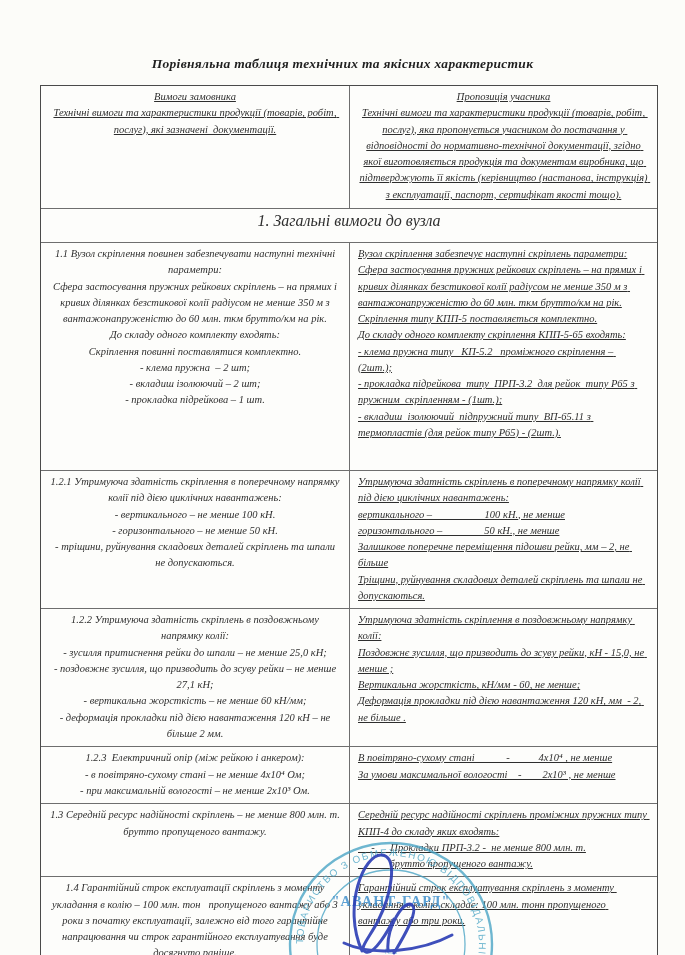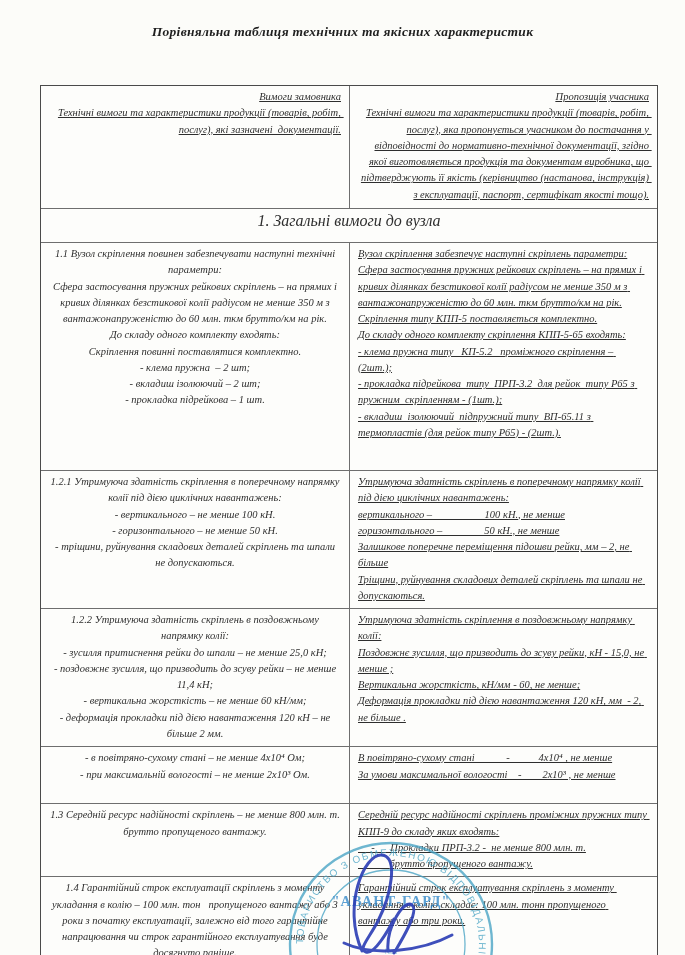--- a/index.html
+++ b/index.html
@@ -7,21 +7,21 @@
     position:relative;
     width:685px;height:955px;
     margin:0 auto;
     background:#fcfcf9;
     overflow:hidden;
     font-family:"Liberation Serif","DejaVu Serif",serif;
     font-style:italic;
     color:#2e2e2e;
   }
   .doc-title{
-    position:absolute;top:24px;left:0;width:100%;
+    position:absolute;top:56px;left:0;width:100%;
     text-align:center;
     font-weight:bold;
     font-size:13.5px;
     letter-spacing:.3px;
     color:#1f1f1f;
   }
   .cmp-table{
     position:absolute;left:40px;top:85px;width:616px;
     border:1.6px solid #4a4a4a;
     background:#fdfdfb;
@@ -34,21 +34,21 @@
   .row.first{border-top:none;}
   .cell{
     padding:3px 8px 4px 8px;
     font-size:10.5px;
     line-height:1.55;
     overflow:hidden;
   }
   .cell.left{text-align:center;}
   .cell.right{border-left:1px solid #6e6e6e;text-align:left;text-decoration:underline;}
   .cell p{margin:0;white-space:pre-wrap;}
-  .header-cell p{text-align:right;}
+  .header-cell p{text-align:center;}
   .u p{text-decoration:underline;}
   .u-first p:first-child{text-decoration:underline;}
   .section-row{
     border-top:1px solid #6e6e6e;
     text-align:center;
     font-size:16px;
     padding:3px 4px 12px 4px;
   }
   .stamp-wrap{position:absolute;left:285px;top:838px;width:212px;height:212px;opacity:.78;}
   .signature-wrap{position:absolute;left:300px;top:845px;width:170px;height:110px;opacity:.9;}
@@ -109,49 +109,50 @@
           <p>горизонтального –                50 кН., не менше</p>
           <p>Залишкове поперечне переміщення підошви рейки, мм – 2, не більше</p>
           <p>Тріщини, руйнування складових деталей скріплень та шпали не допускаються.</p>
         </div>
     </div>
 
     <div class="row" style="min-height:127px">
       <div class="cell left">
           <p>1.2.2 Утримуюча здатність скріплень в поздовжньому напрямку колії:</p>
           <p>- зусилля притиснення рейки до шпали – не менше 25,0 кН;</p>
-          <p>- поздовжнє зусилля, що призводить до зсуву рейки – не менше 11,4 кН;</p>
+          <p>- поздовжнє зусилля, що призводить до зсуву рейки – не менше 27,1 кН;</p>
           <p>- вертикальна жорсткість – не менше 60 кН/мм;</p>
           <p>- деформація прокладки під дією навантаження 120 кН – не більше 2 мм.</p>
         </div>
       <div class="cell right">
           <p>Утримуюча здатність скріплення в поздовжньому напрямку колії:</p>
           <p>Поздовжнє зусилля, що призводить до зсуву рейки, кН - 15,0, не менше ;</p>
           <p>Вертикальна жорсткість, кН/мм - 60, не менше;</p>
           <p>Деформація прокладки під дією навантаження 120 кН, мм  - 2, не більше .</p>
         </div>
     </div>
 
     <div class="row" style="min-height:56px">
       <div class="cell left">
+          <p>1.2.3  Електричний опір (між рейкою і анкером):</p>
           <p>- в повітряно-сухому стані – не менше 4х10⁴ Ом;</p>
           <p>- при максимальній вологості – не менше 2х10³ Ом.</p>
         </div>
       <div class="cell right">
           <p>В повітряно-сухому стані            -           4х10⁴ , не менше</p>
           <p>За умови максимальної вологості    -        2х10³ , не менше</p>
         </div>
     </div>
 
     <div class="row" style="min-height:65px">
       <div class="cell left">
           <p>1.3 Середній ресурс надійності скріплень – не менше 800 млн. т. брутто пропущеного вантажу.</p>
         </div>
       <div class="cell right">
-          <p>Середній ресурс надійності скріплень проміжних пружних типу КПП-9 до складу яких входять:</p>
+          <p>Середній ресурс надійності скріплень проміжних пружних типу КПП-4 до складу яких входять:</p>
           <p>     -      Прокладки ПРП-3.2 -  не менше 800 млн. т.</p>
           <p>            брутто пропущеного вантажу.</p>
         </div>
     </div>
 
     <div class="row" style="min-height:77px">
       <div class="cell left">
           <p>1.4 Гарантійний строк експлуатації скріплень з моменту укладання в колію – 100 млн. тон   пропущеного вантажу або 3 роки з початку експлуатації, залежно від того гарантійне напрацювання чи строк гарантійного експлуатування буде досягнуто раніше.</p>
         </div>
       <div class="cell right">

